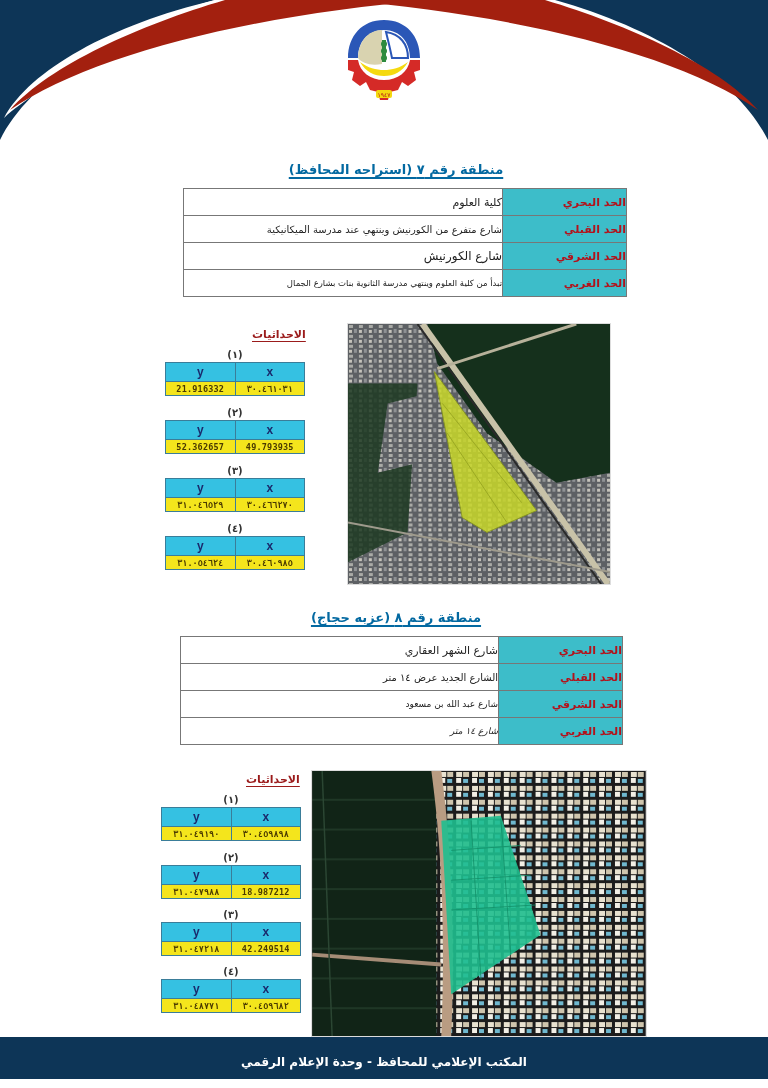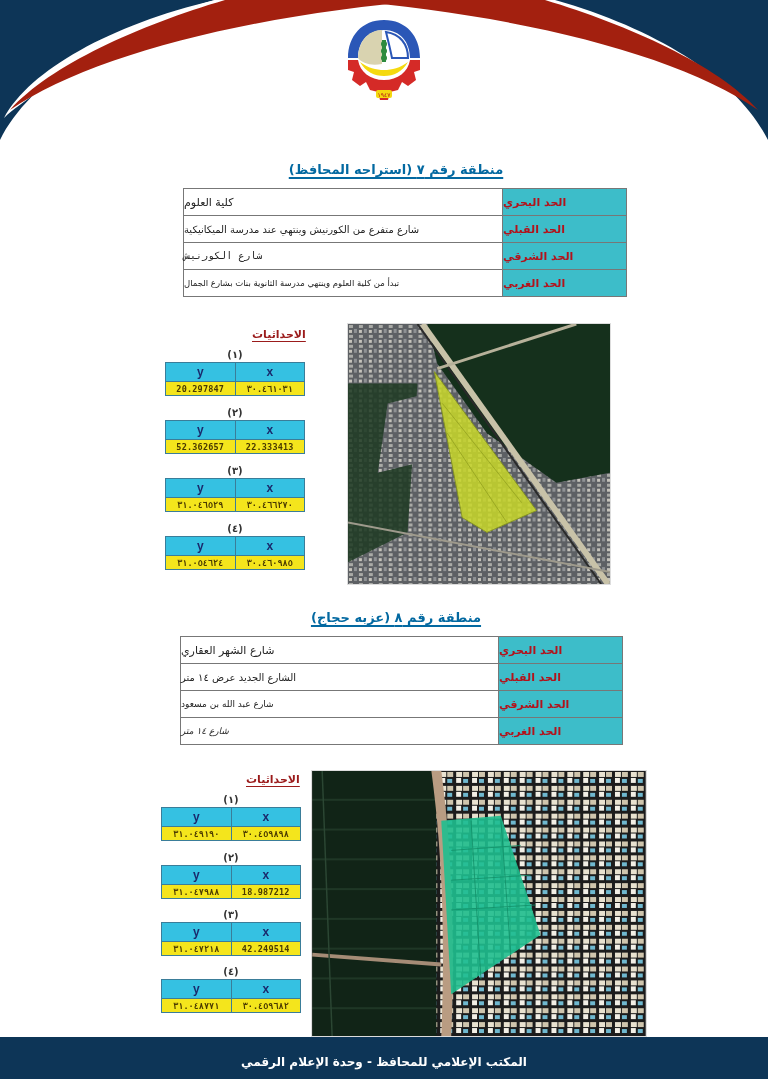--- a/index.html
+++ b/index.html
@@ -15,21 +15,21 @@
     position: absolute; left: 0; width: 768px; text-align: center;
     color: #0369a1; font-weight: bold; font-size: 13px; direction: rtl; margin-left: 12px;
   }
   .section-title span { text-decoration: underline; text-decoration-thickness: 2px; text-underline-offset: 3px; }
 
   
   .borders-table {
     position: absolute; border: 1.5px solid #555; border-collapse: collapse; direction: rtl;
     background: #fff;
   }
-  .borders-table td { border: 1px solid #777; height: 27px; font-size: 10px; text-align: left; vertical-align: middle; }
+  .borders-table td { border: 1px solid #777; height: 27px; font-size: 10px; text-align: right; vertical-align: middle; }
   .borders-table td.label {
     background: #3dbdc9; color: #b3121b; font-weight: bold; font-size: 11px; width: 124px;
   }
   .borders-table td.value { color: #222; }
 
   
   .coords-title {
     position: absolute; color: #9b1b1b; font-weight: bold; font-size: 11px; direction: rtl;
     text-decoration: underline; text-underline-offset: 3px;
   }
@@ -84,57 +84,57 @@
       <tr>
     <td class="label">الحد البحري</td>
     <td class="value" style="font-size:11px;">كلية العلوم</td>
   </tr>
   <tr>
     <td class="label">الحد القبلي</td>
     <td class="value">شارع متفرع من الكورنيش وينتهي عند مدرسة الميكانيكية</td>
   </tr>
   <tr>
     <td class="label">الحد الشرقي</td>
-    <td class="value" style="font-size:10px;font-family:Liberation Mono, monospace;">شارع الكورنيش</td>
+    <td class="value" style="font-size:12px;">شارع الكورنيش</td>
   </tr>
   <tr>
     <td class="label">الحد الغربي</td>
     <td class="value" style="font-size:8.5px;">تبدأ من كلية العلوم وينتهي مدرسة الثانوية بنات بشارع الجمال</td>
   </tr>
 </tbody>
   </table>
 
 <div class="coords-title" style="left:252px; top:328px;">الاحداثيات</div>
 
 <div class="coord-block" style="left:165px; top:348px;">
   <div class="coord-index">(١)</div>
   <table class="coord-table">
       <tbody>
         <tr class="hdr">
           <td>y</td>
           <td>x</td>
         </tr>
   <tr class="val">
-          <td>20.297847</td>
+          <td>21.916332</td>
           <td>٣٠.٤٦١٠٣١</td>
         </tr>
       </tbody>
     </table>
 </div>
 <div class="coord-block" style="left:165px; top:406px;">
   <div class="coord-index">(٢)</div>
   <table class="coord-table">
       <tbody>
         <tr class="hdr">
           <td>y</td>
           <td>x</td>
         </tr>
   <tr class="val">
           <td>52.362657</td>
-          <td>22.333413</td>
+          <td>49.793935</td>
         </tr>
       </tbody>
     </table>
 </div>
 <div class="coord-block" style="left:165px; top:464px;">
   <div class="coord-index">(٣)</div>
   <table class="coord-table">
       <tbody>
         <tr class="hdr">
           <td>y</td>

